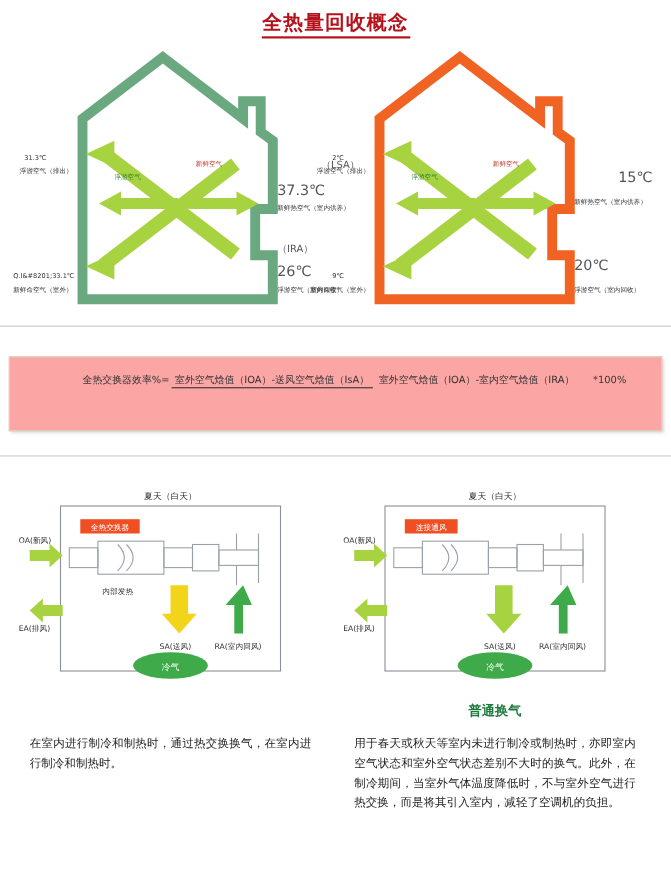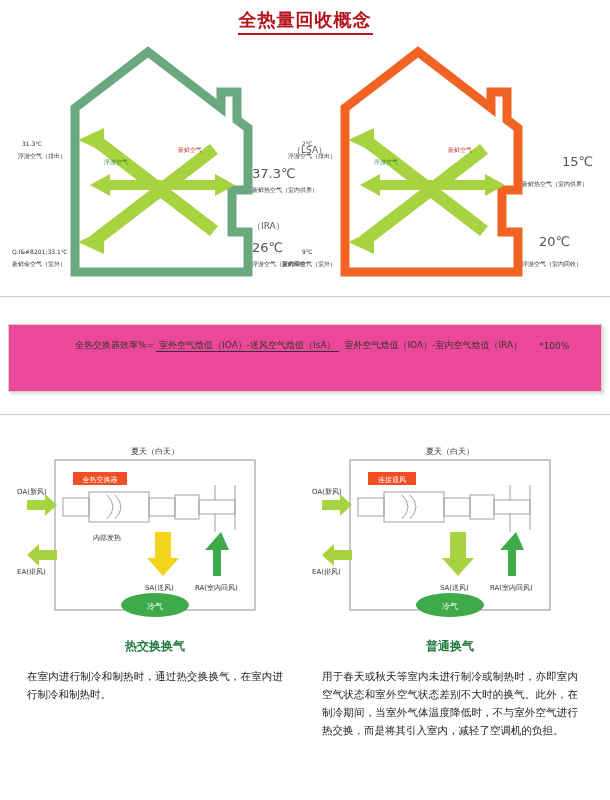--- a/index.html
+++ b/index.html
@@ -99,21 +99,21 @@
   .divider-1 { top: 296px; }
   .divider-2 { top: 414px; }
 
   
   .formula-box {
     position: absolute;
     left: 8px;
     top: 324px;
     width: 592px;
     height: 66px;
-    background: #ec4899;
+    background: #fca5a5;
     border: 1px solid #d8d2bb;
     box-shadow: 2px 2px 3px rgba(0,0,0,0.15);
   }
   .formula-inner {
     position: absolute;
     left: 66px;
     top: 14px;
     display: flex;
     align-items: center;
     font-size: 9px;
@@ -246,21 +246,21 @@
         <div class="lbl" style="left:-28px; top:100px;">2℃</div>
         <div class="lbl" style="left:-42px; top:112px;">浮游空气（排出）</div>
         <div class="lbl" style="left:-28px; top:208px;">9℃</div>
         <div class="lbl" style="left:-48px; top:220px;">新鲜命空气（室外）</div>
         <div class="lbl" style="left:44px; top:118px; color:#2e7d32;">浮游空气</div>
         <div class="lbl" style="left:118px; top:106px; color:#c0392b;">新鲜空气</div>
 
         <div class="big-temp" style="left:192px; top:114px;padding-left:40px;">15℃</div>
         <div class="lbl" style="left:192px; top:140px;">新鲜热空气（室内供养）</div>
 
-        <div class="big-temp" style="left:192px; top:194px;padding-left:17px;">20℃</div>
+        <div class="big-temp" style="left:192px; top:194px;">20℃</div>
         <div class="lbl" style="left:192px; top:220px;">浮游空气（室内回收）</div>
       </div>
     </div>
   </div>
 
   <div class="divider divider-1"></div>
 
   <div class="formula-box">
     <div class="formula-inner">
       <span class="formula-label">全热交换器效率%=</span>
@@ -312,21 +312,20 @@
 
         <g fill="#3faa4a">
           <path d="M192 136 L200 136 L200 110 L208 110 L200 92 L184 110 L192 110 Z" transform="translate(6,0)"></path>
         </g>
         <text x="130" y="150" font-size="7" fill="#333" font-family="DejaVu Sans">SA(送风)</text>
         <text x="180" y="150" font-size="7" fill="#333" font-family="DejaVu Sans">RA(室内回风)</text>
 
         <ellipse cx="140" cy="165" rx="34" ry="12" fill="#3faa4a"></ellipse>
         <text x="140" y="169" text-anchor="middle" font-size="8" fill="#ffffff" font-family="DejaVu Sans">冷气</text>
       </svg>
-      <div class="unit-caption-title">热交换换气</div>
       <div class="unit-caption-body">在室内进行制冷和制热时，通过热交换换气，在室内进行制冷和制热时。</div>
     </div>
 
     <div class="unit unit-right">
       <svg width="280" height="195" viewBox="0 0 280 195">
         <rect x="40" y="20" width="200" height="150" fill="none" stroke="#8a8f9a" stroke-width="1"></rect>
         <text x="140" y="14" text-anchor="middle" font-size="8" fill="#333" font-family="DejaVu Sans">夏天（白天）</text>
         <rect x="58" y="32" width="48" height="13" fill="#f04e23"></rect>
         <text x="82" y="42" text-anchor="middle" font-size="7" fill="#ffffff" font-family="DejaVu Sans">连接通风</text>
 

